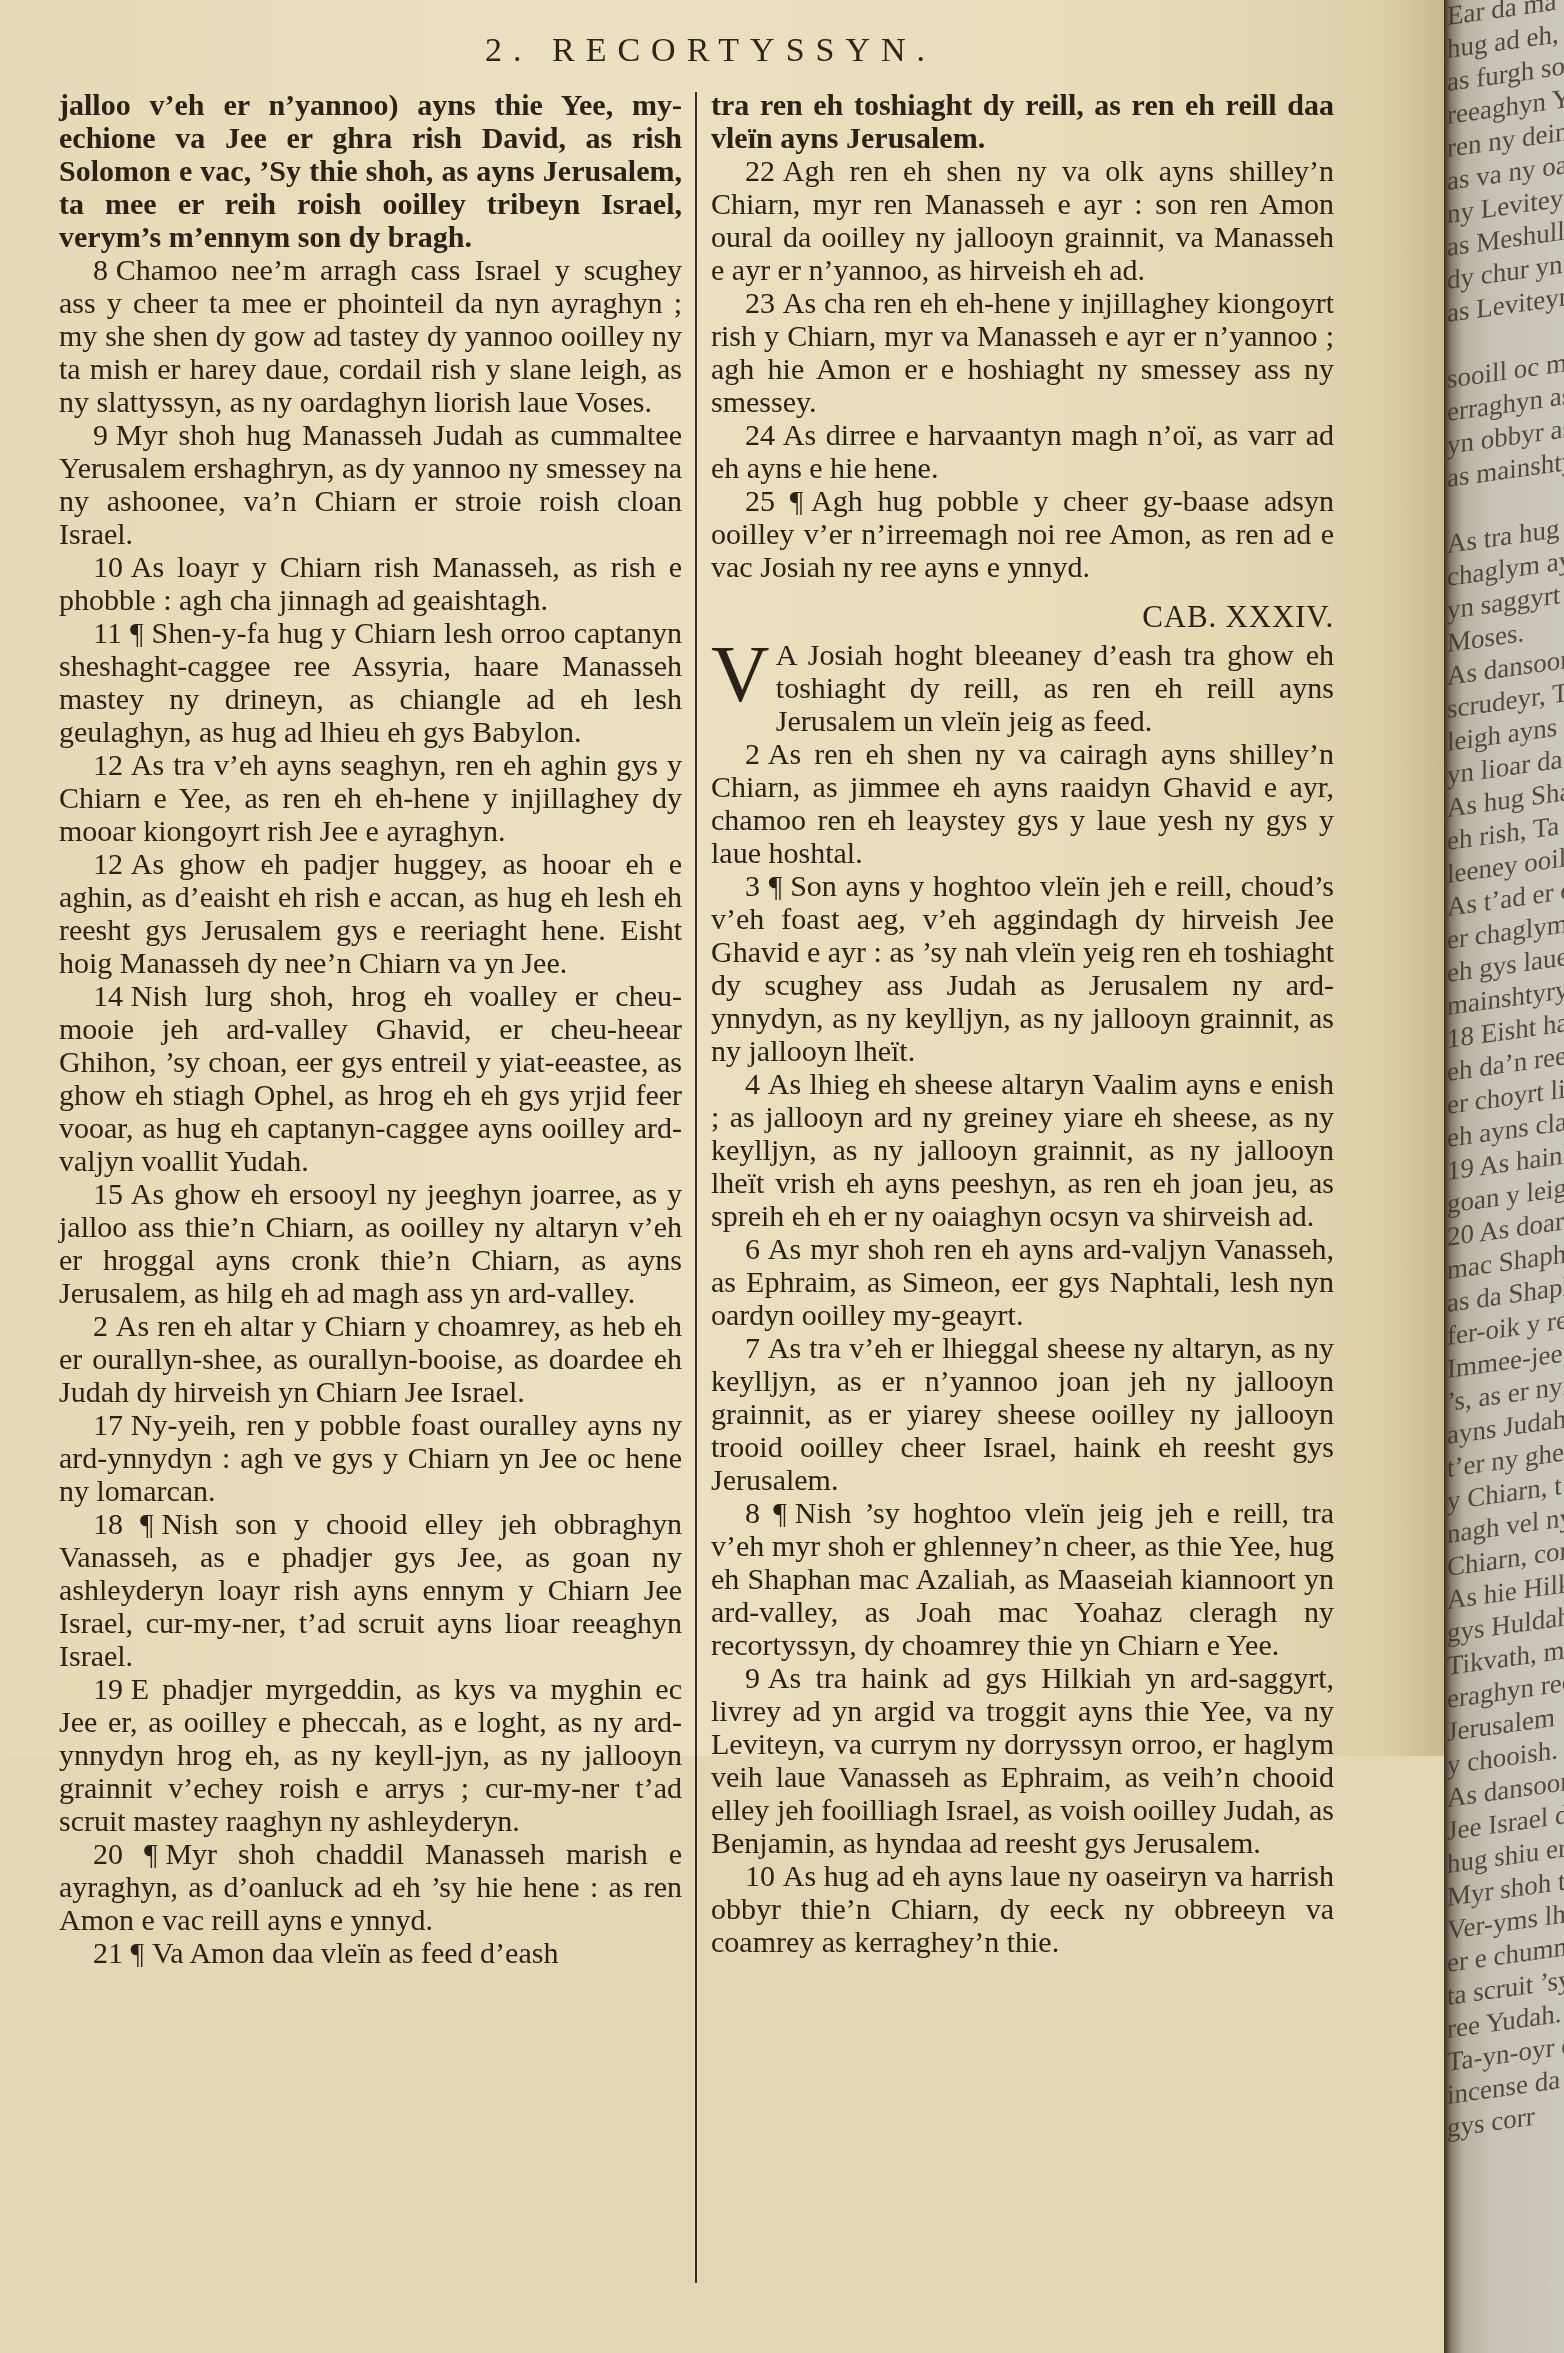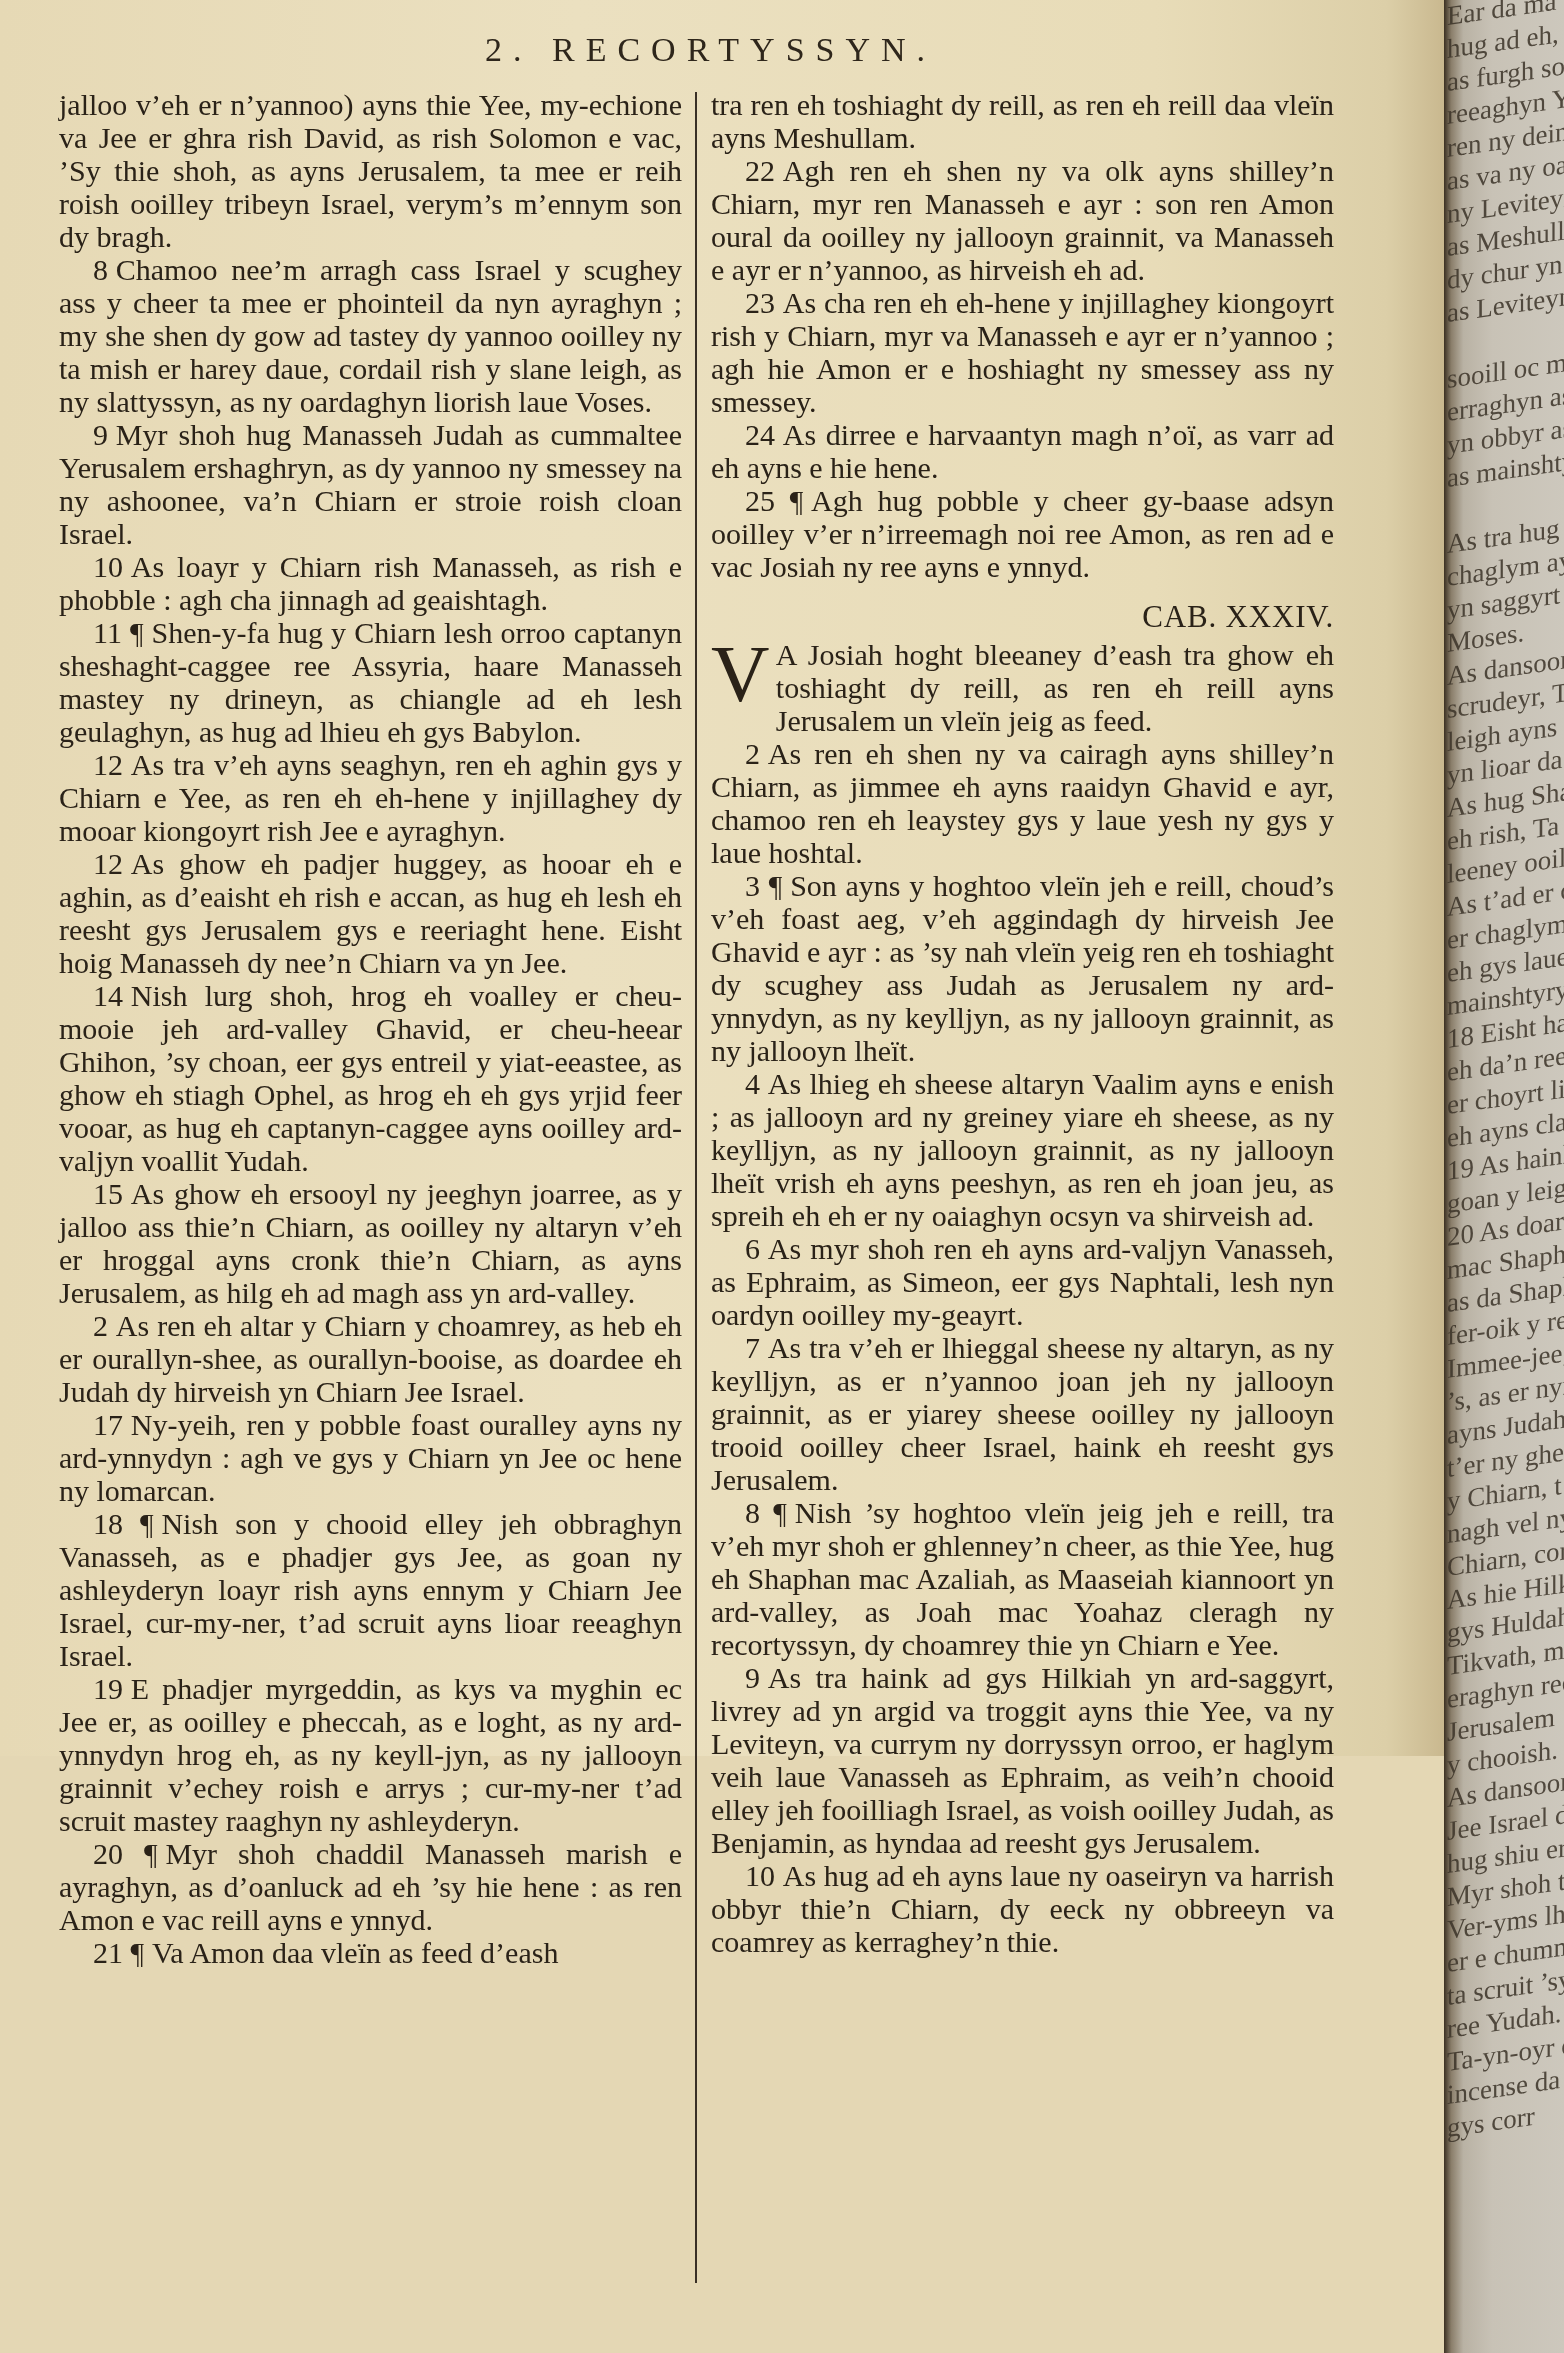--- a/index.html
+++ b/index.html
@@ -23,21 +23,21 @@
     font-size: 30px; line-height: 33px;
     text-align: justify;
   }
   .col-left { left: 59px; width: 623px; }
   .col-right { left: 711px; width: 623px; }
   .rule {
     position: absolute; left: 695px; top: 92px; width: 1.6px; height: 2191px;
     background: #3a3026;
   }
   .verse { margin: 0; text-indent: 34px; }
-  .verse.cont { text-indent: 0; }
+  .verse.cont { text-indent: 0; font-weight: bold; }
   .vnum { margin-right: 7.8px; }
   .chapter-heading {
     text-align: right; margin: 17px 0 4.7px 0; font-size: 31px; letter-spacing: 0.8px;
   }
   .dropcap-verse { text-indent: 0; }
   .dropcap {
     float: left; font-size: 81px; line-height: 66px; margin: 3.1px 6.3px 0 0;
   }
   .next-page {
     position: absolute; left: 1444px; top: 0; width: 121px; height: 2354px;
@@ -73,21 +73,21 @@
       <p class="verse"><span class="vnum">2</span><span>As ren eh altar y Chiarn y choamrey, as heb eh er ourallyn-shee, as ourallyn-booise, as doardee eh Judah dy hirveish yn Chiarn Jee Israel.</span></p>
       <p class="verse"><span class="vnum">17</span><span>Ny-yeih, ren y pobble foast ouralley ayns ny ard-ynnydyn : agh ve gys y Chiarn yn Jee oc hene ny lomarcan.</span></p>
       <p class="verse"><span class="vnum">18 ¶</span><span>Nish son y chooid elley jeh obbraghyn Vanasseh, as e phadjer gys Jee, as goan ny ashleyderyn loayr rish ayns ennym y Chiarn Jee Israel, cur-my-ner, t’ad scruit ayns lioar reeaghyn Israel.</span></p>
       <p class="verse"><span class="vnum">19</span><span>E phadjer myrgeddin, as kys va myghin ec Jee er, as ooilley e pheccah, as e loght, as ny ard-ynnydyn hrog eh, as ny keyll-jyn, as ny jallooyn grainnit v’echey roish e arrys ; cur-my-ner t’ad scruit mastey raaghyn ny ashleyderyn.</span></p>
       <p class="verse"><span class="vnum">20 ¶</span><span>Myr shoh chaddil Manasseh marish e ayraghyn, as d’oanluck ad eh ’sy hie hene : as ren Amon e vac reill ayns e ynnyd.</span></p>
       <p class="verse"><span class="vnum">21 ¶</span><span>Va Amon daa vleïn as feed d’eash</span></p>
     </div>
 
   <div class="col col-right">
     <div id="right-col-before">
-        <p class="verse cont"><span>tra ren eh toshiaght dy reill, as ren eh reill daa vleïn ayns Meshullam.</span></p>
+        <p class="verse cont"><span>tra ren eh toshiaght dy reill, as ren eh reill daa vleïn ayns Jerusalem.</span></p>
         <p class="verse"><span class="vnum">22</span><span>Agh ren eh shen ny va olk ayns shilley’n Chiarn, myr ren Manasseh e ayr : son ren Amon oural da ooilley ny jallooyn grainnit, va Manasseh e ayr er n’yannoo, as hirveish eh ad.</span></p>
         <p class="verse"><span class="vnum">23</span><span>As cha ren eh eh-hene y injillaghey kiongoyrt rish y Chiarn, myr va Manasseh e ayr er n’yannoo ; agh hie Amon er e hoshiaght ny smessey ass ny smessey.</span></p>
         <p class="verse"><span class="vnum">24</span><span>As dirree e harvaantyn magh n’oï, as varr ad eh ayns e hie hene.</span></p>
         <p class="verse"><span class="vnum">25 ¶</span><span>Agh hug pobble y cheer gy-baase adsyn ooilley v’er n’irreemagh noi ree Amon, as ren ad e vac Josiah ny ree ayns e ynnyd.</span></p>
       </div>
     <div class="chapter-heading">CAB. XXXIV.</div>
     <p class="verse dropcap-verse">
       <span class="dropcap">V</span>
       <span>A Josiah hoght bleeaney d’eash tra ghow eh toshiaght dy reill, as ren eh reill ayns Jerusalem un vleïn jeig as feed.</span>
     </p>

